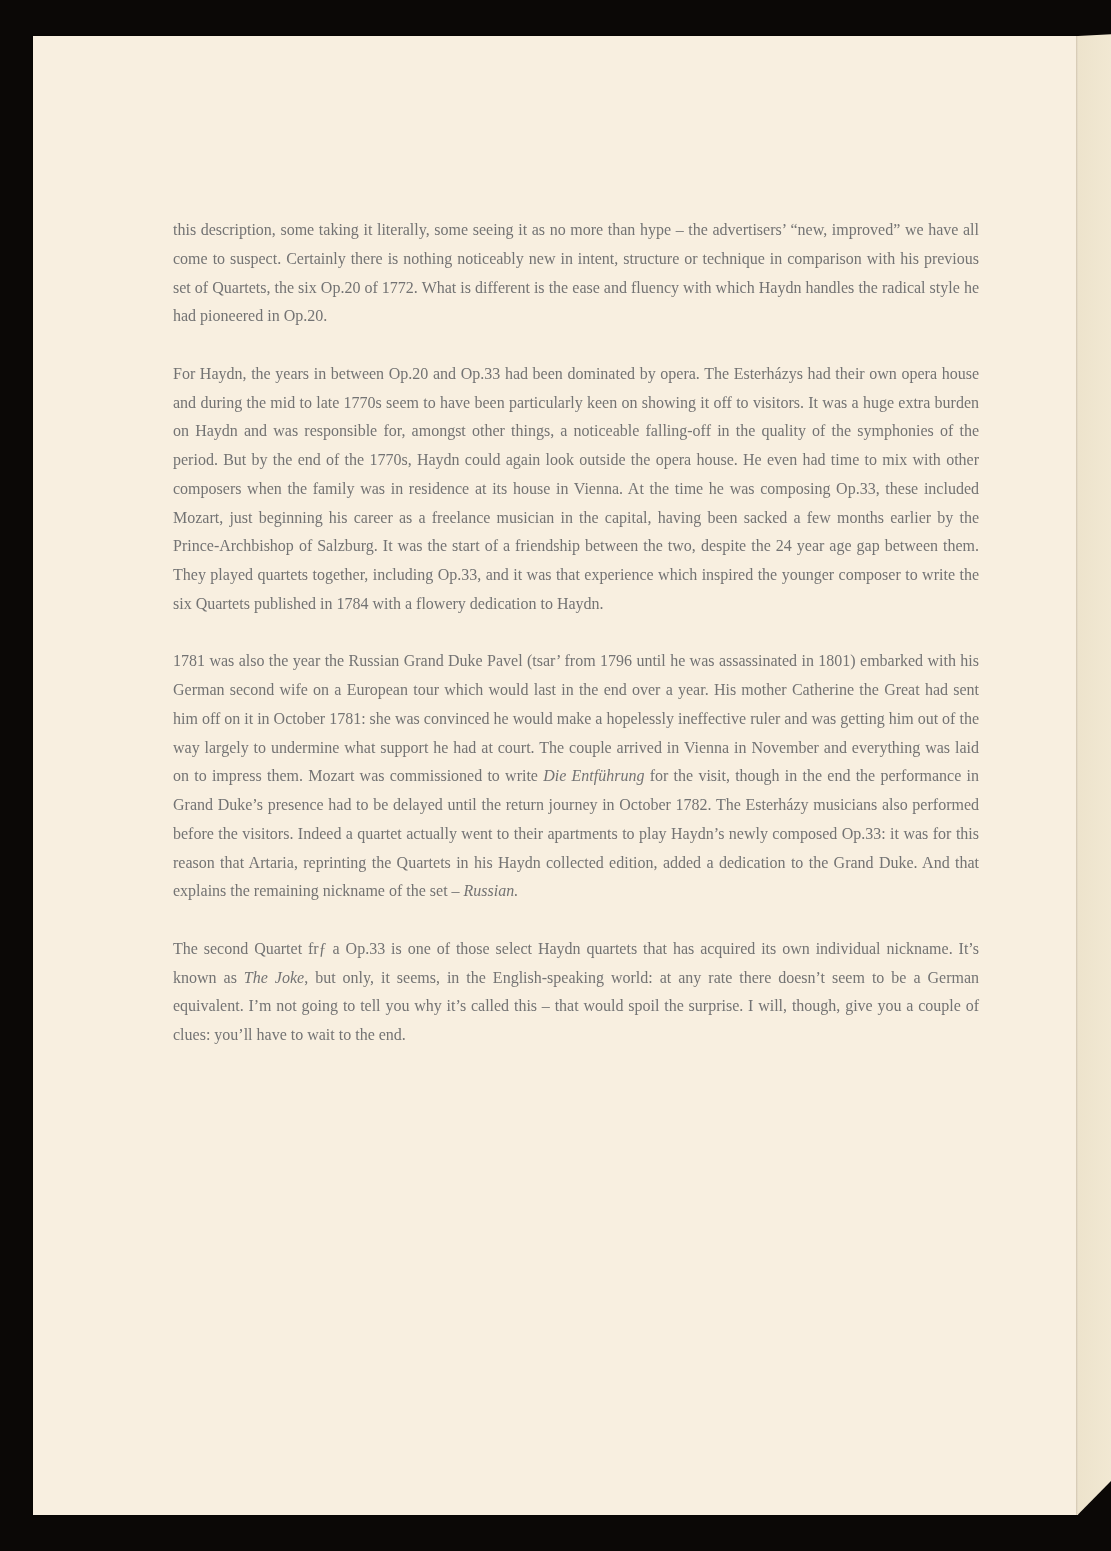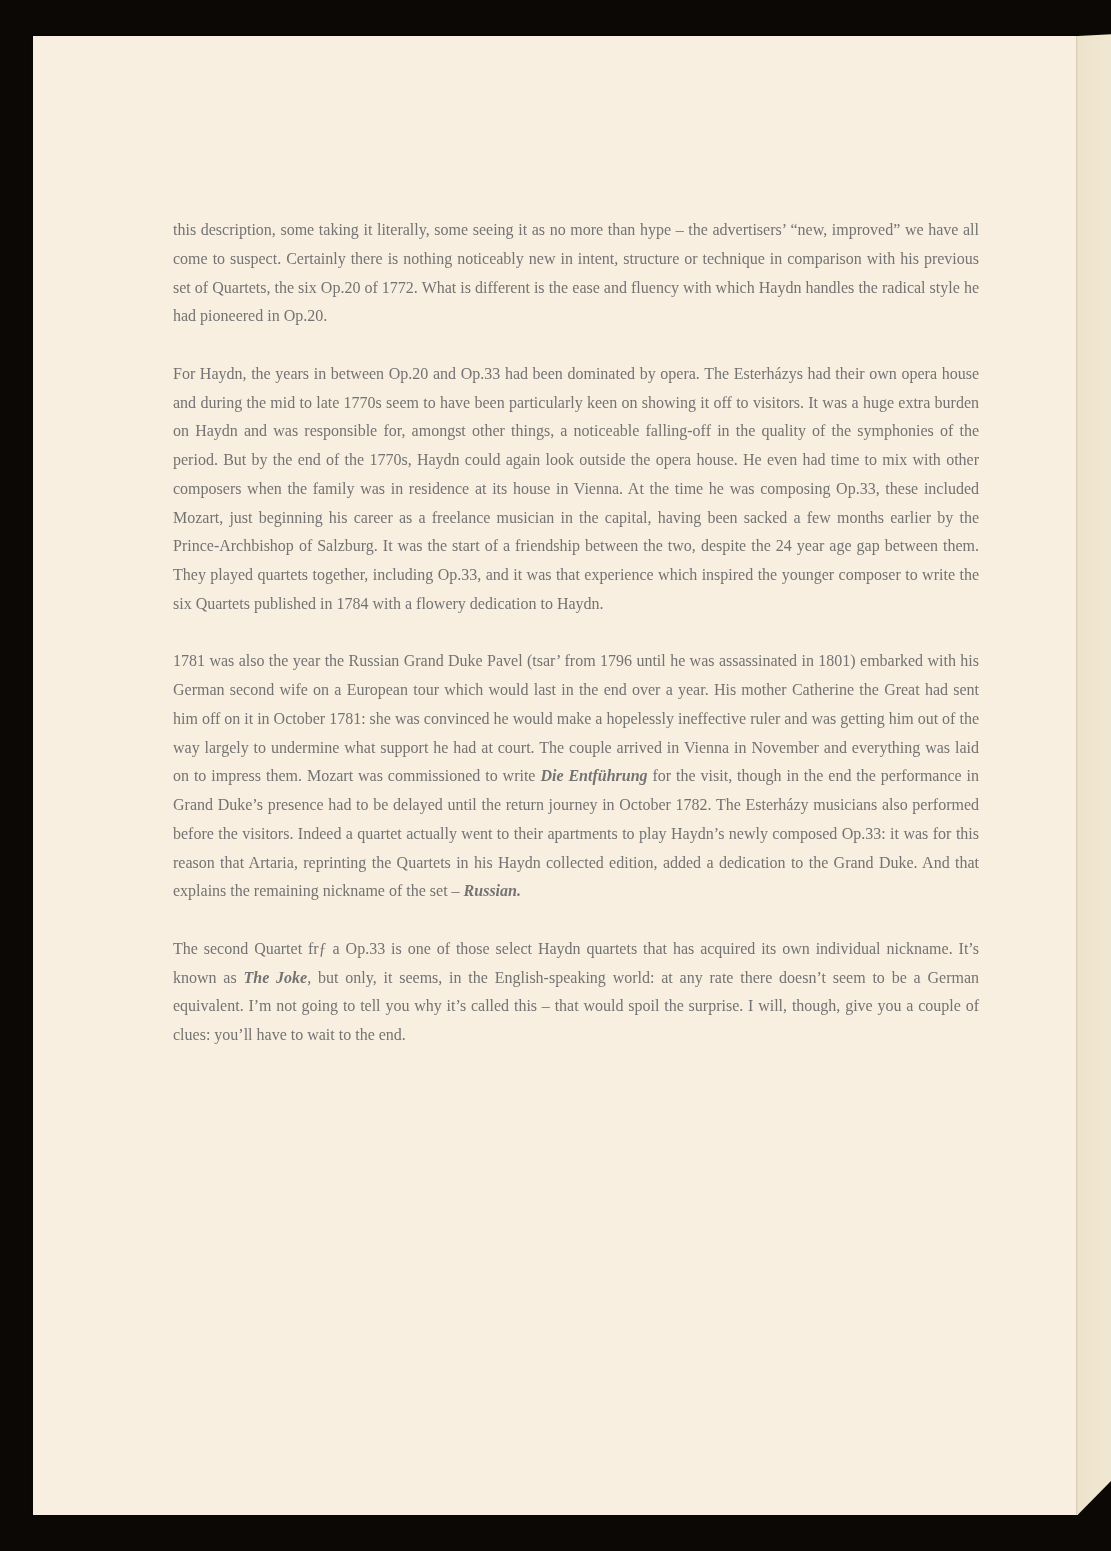--- a/index.html
+++ b/index.html
@@ -49,21 +49,20 @@
       font-size: 16px;
       line-height: 28.75px;
     }
     .para {
       margin: 0 0 28.75px 0;
       text-align: justify;
       text-align-last: left;
     }
     .para span.it {
       font-style: italic;
-      font-weight: bold;
     }
   </style>
 </head>
 <body>
 
 <div class="page">
   <div class="text-block">
     <p class="para">
       <span>this description, some taking it literally, some seeing it as no more than hype – the advertisers’ “new, improved” we have all come to suspect.  Certainly there is nothing noticeably new in intent, structure or technique in comparison with his previous set of Quartets, the six Op.20 of 1772.  What is different is the ease and fluency with which Haydn handles the radical style he had pioneered in Op.20.</span>
     </p>

